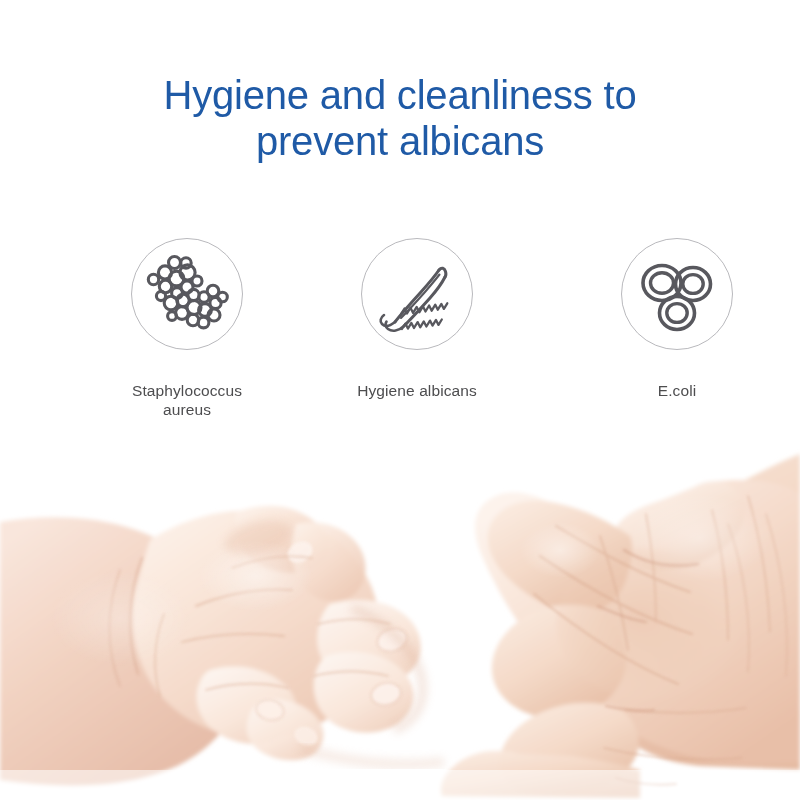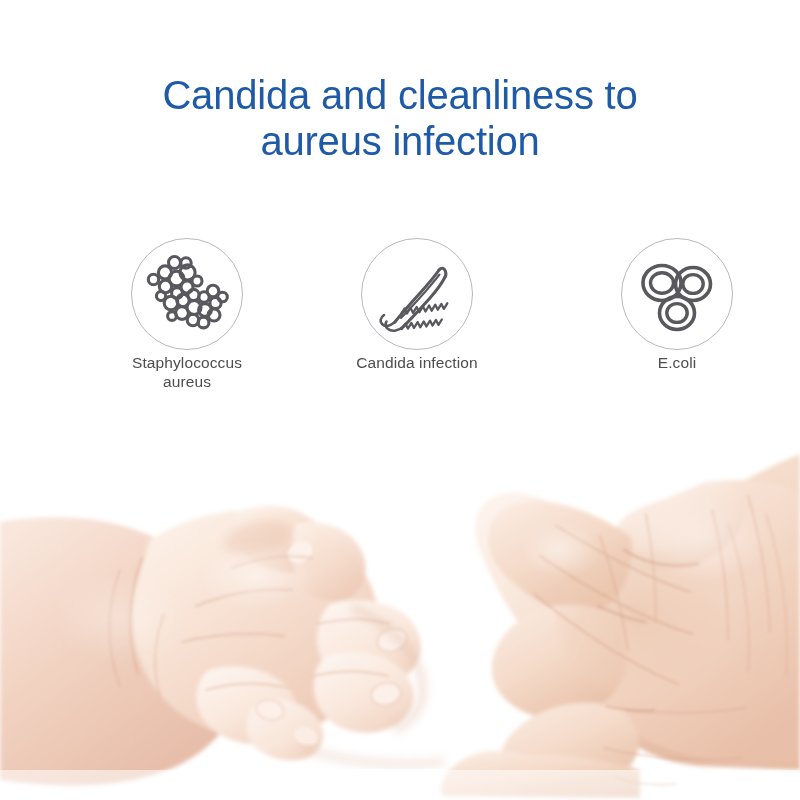--- a/index.html
+++ b/index.html
@@ -65,21 +65,21 @@
     border-radius: 50%;
     box-sizing: border-box;
     display: flex;
     align-items: center;
     justify-content: center;
     background: #ffffff;
   }
   .germ-circle svg { display: block; overflow: visible; }
 
   .germ-label {
-    margin-top: 3px;
+    margin-top: 31px;
     color: #4d4d4f;
     font-family: "Liberation Sans", sans-serif;
     font-size: 15.5px;
     font-weight: 400;
     line-height: 19px;
     letter-spacing: 0.1px;
     white-space: pre-line;
   }
 
   
@@ -93,22 +93,22 @@
     background: #ffffff;
   }
   .hands-photo svg { display: block; }
 </style>
 </head>
 <body>
 
 <div id="poster">
 
   <div class="headline">
-    <span class="hl-line">Candida and cleanliness to</span>
-    <span class="hl-line">aureus infection</span>
+    <span class="hl-line">Hygiene and cleanliness to</span>
+    <span class="hl-line">prevent albicans</span>
   </div>
 
   <div class="germ-row">
 
     <div class="germ-item item-0">
       <div class="germ-circle">
         <span>
           <svg width="92" height="92" viewBox="0 0 92 92" aria-hidden="true">
             <g fill="none" stroke="#58585e" stroke-width="3.1">
               <circle cx="12.5" cy="31.5" r="5.2"></circle>
@@ -160,21 +160,21 @@
 
               <path stroke-width="2.3" d="M30 66 l3.5 -5.5 l2.5 5 l3.5 -5.8 l2.6 5.2 l3.6 -6 l2.6 5.4 l3.6 -6 l2.6 5.2 l3.6 -6 l2.6 5.2 l3.6 -6 l2.5 5 l3.6 -5.8 l2.5 5 l3.4 -5.6"></path>
 
               <path stroke-width="2.3" d="M31 81 l3.4 -5.4 l2.5 5 l3.5 -5.7 l2.6 5.1 l3.6 -5.9 l2.6 5.2 l3.6 -5.9 l2.6 5.1 l3.6 -5.9 l2.5 5 l3.5 -5.7 l2.5 5 l3.3 -5.4"></path>
 
               <path stroke-width="2.1" d="M30 70 C37 63 46 53 54 44 C60 37 65 31 68.5 26.5"></path>
             </g>
           </svg>
         </span>
       </div>
-      <div class="germ-label">Candida infection</div>
+      <div class="germ-label">Hygiene albicans</div>
     </div>
 
     <div class="germ-item item-2">
       <div class="germ-circle">
         <span>
           <svg width="84" height="84" viewBox="0 0 84 84" aria-hidden="true">
             <g fill="none" stroke="#58585e">
 
               <ellipse cx="27" cy="31" rx="19" ry="17.5" stroke-width="3.6"></ellipse>
               <ellipse cx="27" cy="31" rx="11.5" ry="10.2" stroke-width="3.4"></ellipse>

